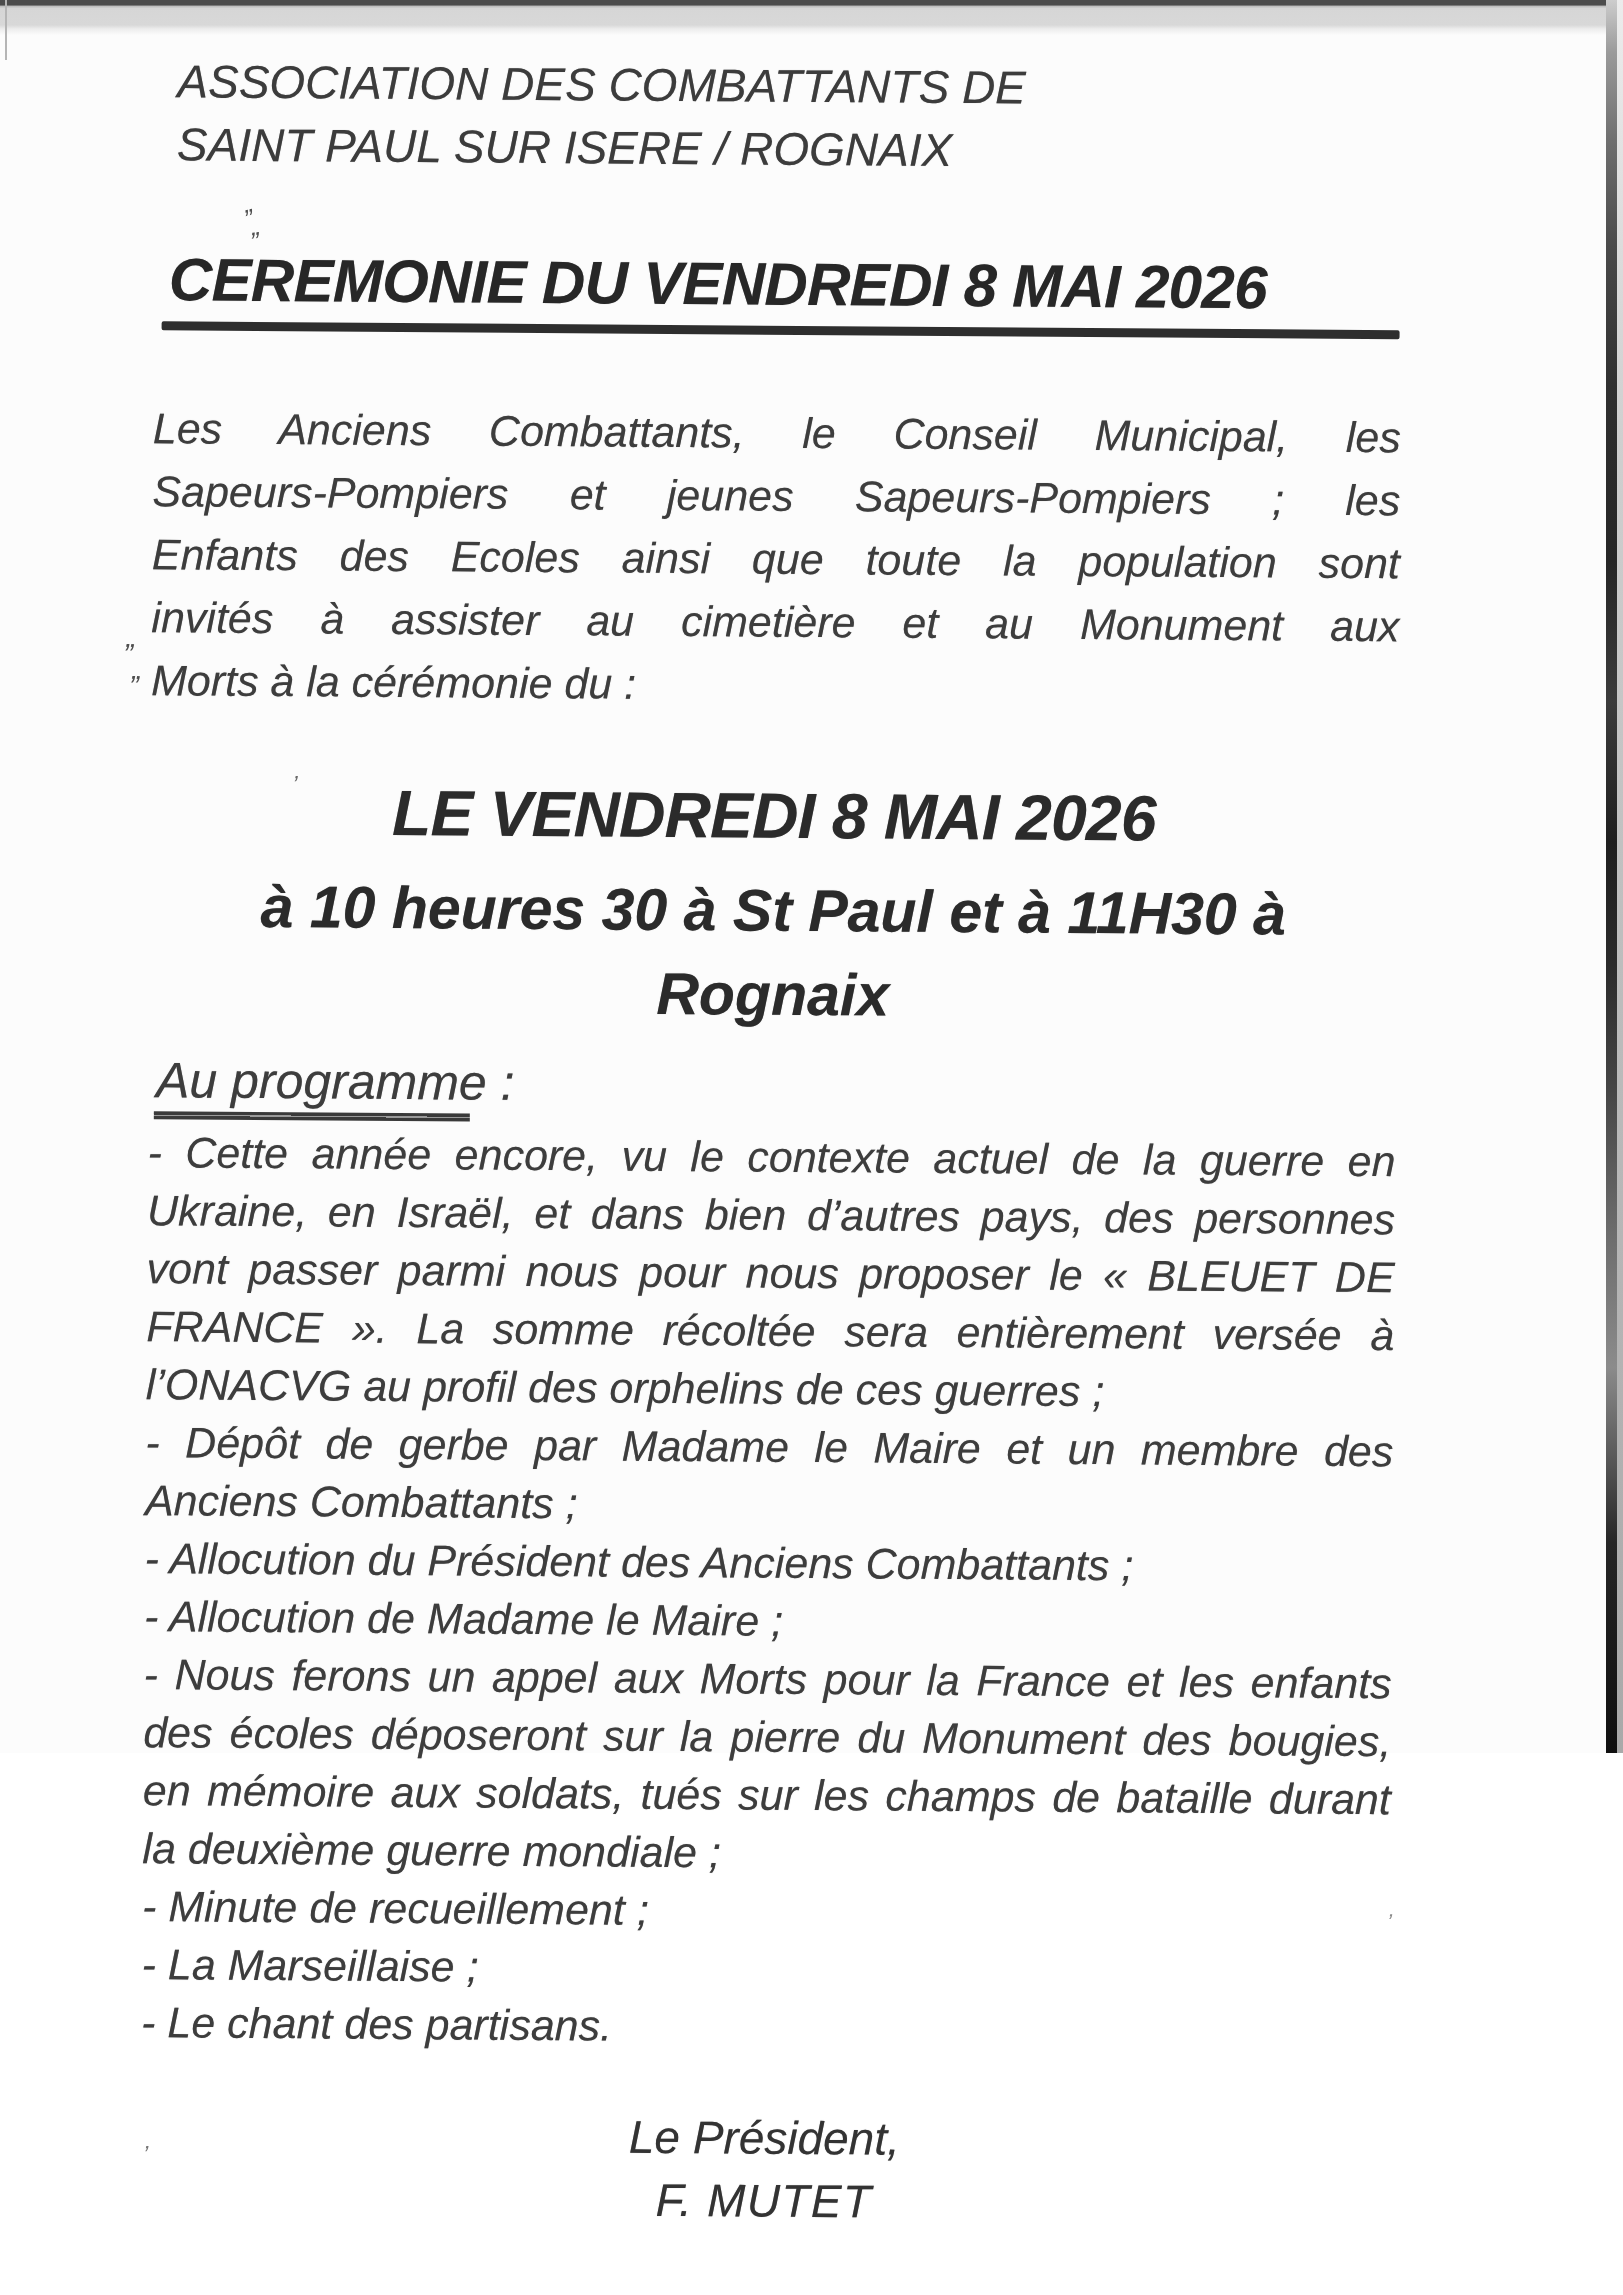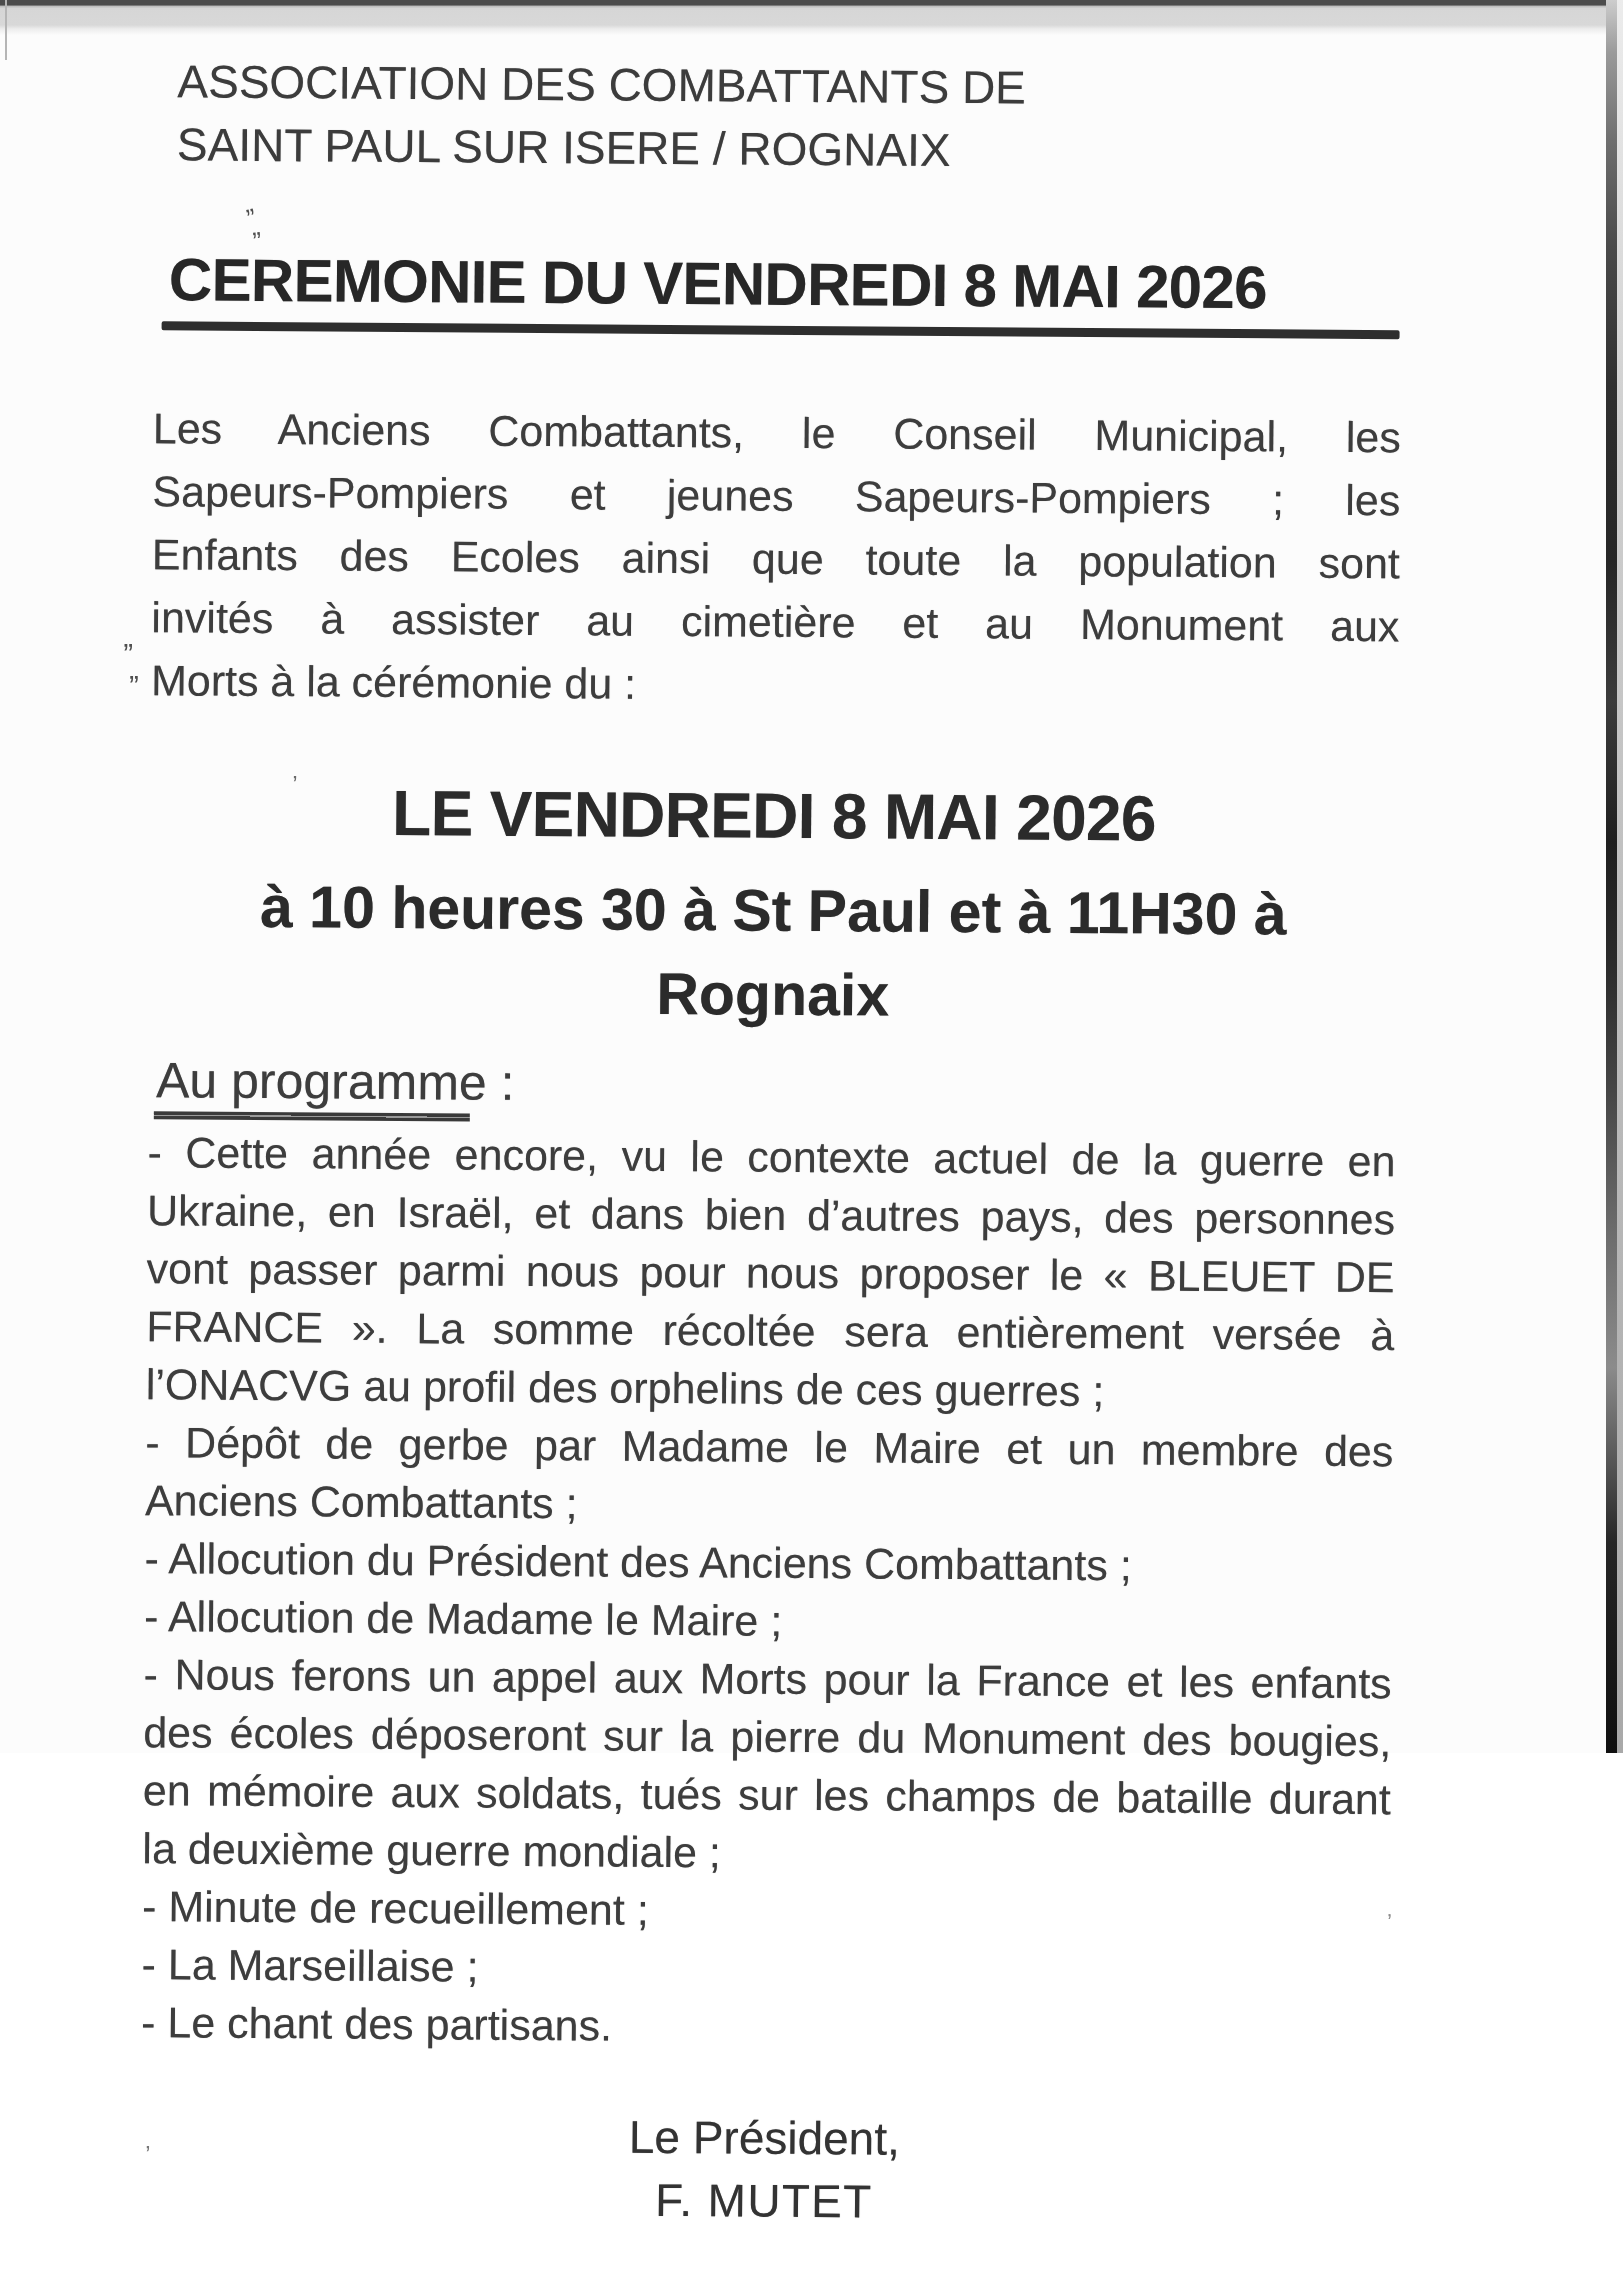--- a/index.html
+++ b/index.html
@@ -1,21 +1,21 @@
 <!DOCTYPE html>
 <html style="font-size:10.5px"><head>
 <meta charset="utf-8">
 <style>
   html,body{margin:0;padding:0;}
   body{
     width:1623px;height:2295px;overflow:hidden;
     background:#ffffff;
     font-family:"Liberation Sans", sans-serif;
   }
-  main.page{position:relative;width:1623px;height:1753px;background:#fcfcfc;}
+  main.page{position:relative;width:1623px;height:1753px;background:#fcfcfc;font-style:italic;}
 
   
   .edge-top{
     position:absolute;top:0;left:0;width:100%;height:35px;z-index:6;
     background:linear-gradient(180deg,
       #4c4c4c 0px,#4c4c4c 5.2px,
       #b9b9b9 5.9px,#d6d6d6 8.5px,
       #d8d8d8 25px,#ededed 29px,
       rgba(252,252,252,0) 35px);
   }

